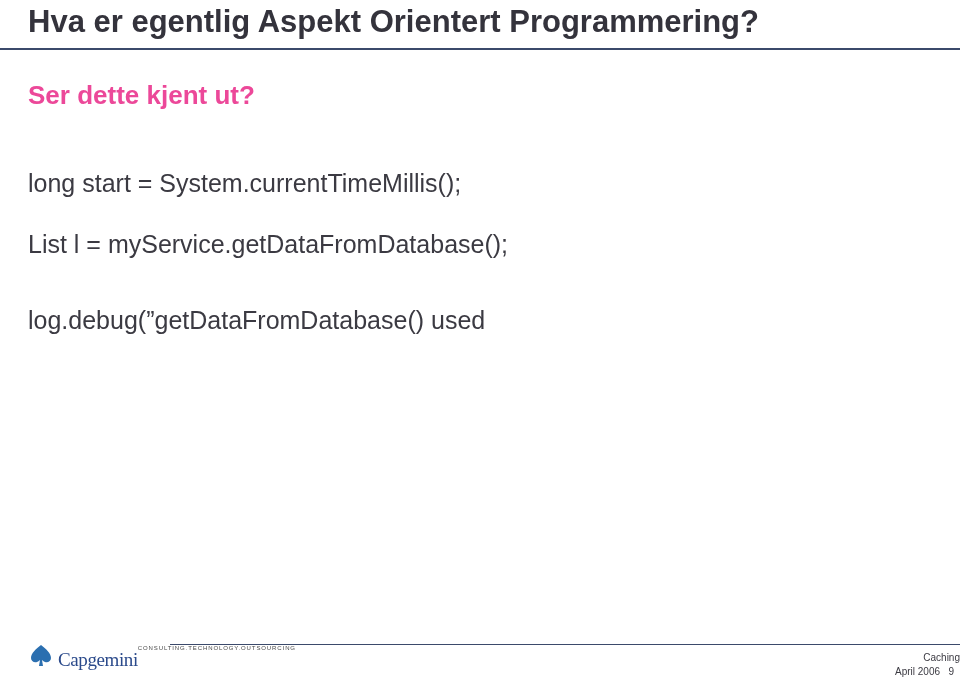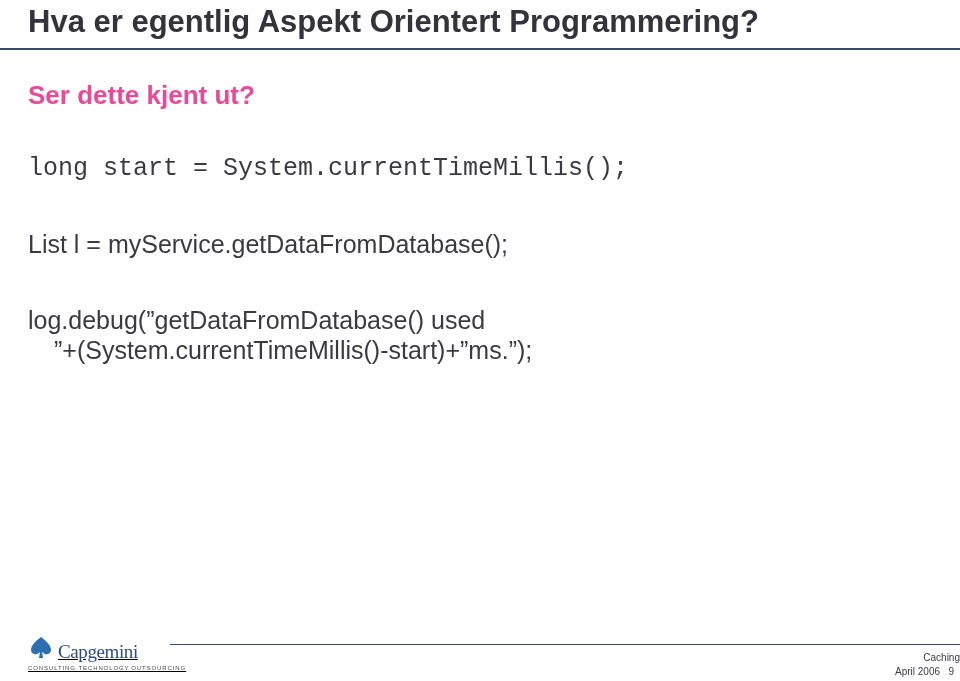--- a/index.html
+++ b/index.html
@@ -42,38 +42,37 @@
     font-size: 26px;
     font-weight: bold;
     color: #ec4899;
   }
   .body-line {
     position: absolute;
     left: 28px;
     font-size: 25px;
     color: #3b3a42;
   }
-  .line1 { top: 154px; font-family: Liberation Mono, monospace; }
+  .line1 { top: 169px; }
   .line2 { top: 230px; }
   .line3a { top: 306px; }
   .line3b { top: 336px; left: 54px; }
   .footer {
     position: absolute;
     left: 0;
     bottom: 0;
     width: 960px;
     height: 60px;
   }
   .logo {
     position: absolute;
     left: 28px;
     bottom: 10px;
     display: flex;
-    flex-direction: column;
-    text-decoration: underline;
+    flex-direction: row;
   }
   .logo-main {
     display: flex;
     align-items: flex-end;
     gap: 4px;
   }
   .spade {
     width: 26px;
     height: 26px;
     position: relative;
@@ -128,21 +127,20 @@
 <div class="slide">
 
   <div class="title">Hva er egentlig Aspekt Orientert Programmering?</div>
   <div class="title-rule"></div>
 
   <div class="subtitle">Ser dette kjent ut?</div>
 
   <div class="body-line line1">long start = System.currentTimeMillis();</div>
   <div class="body-line line3a">log.debug(”getDataFromDatabase() used</div>
   <div class="body-line line2">List l = myService.getDataFromDatabase();</div>
-  <div class="body-line line3b">”+(System.currentTimeMillis()-start)+”ms.”);</div>
 
   <div class="footer">
     <div class="logo">
       <div class="logo-main">
         <div class="spade">
           <svg width="26" height="26" viewBox="0 0 26 26">
             <path d="M13 2 C8 6 3 10 3 15 C3 18 6 20 9 19 C10 18.6 11 18 12 17 L11 23 L15 23 L14 17 C15 18 16 18.6 17 19 C20 20 23 18 23 15 C23 10 18 6 13 2 Z" fill="#2b6fb0"></path>
           </svg>
         </div>
         <span class="logo-text">Capgemini</span>

